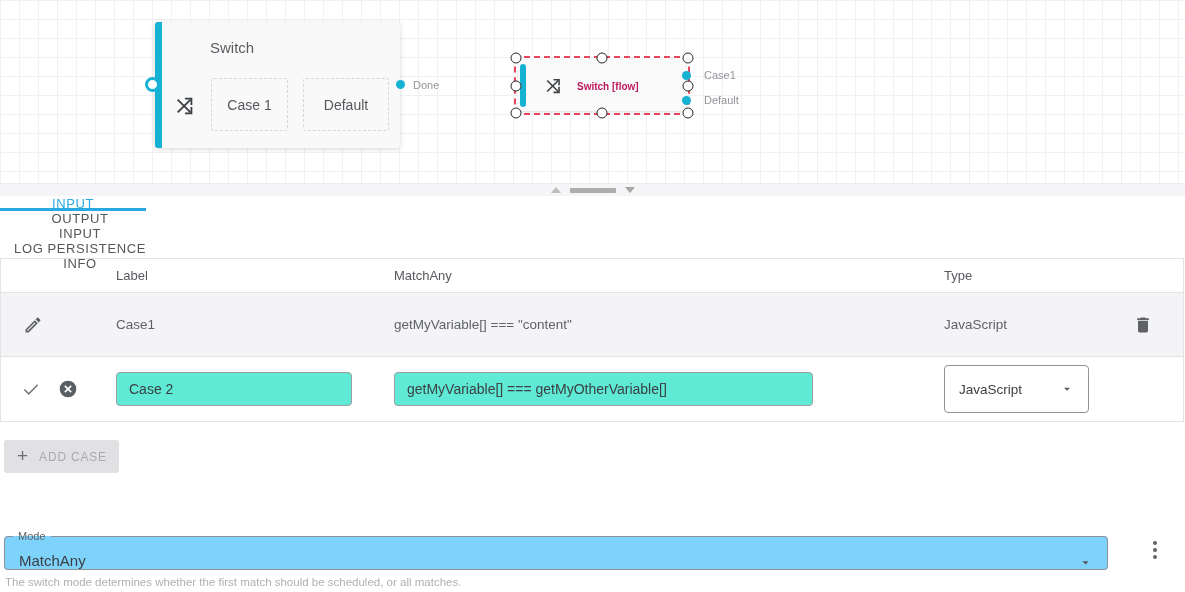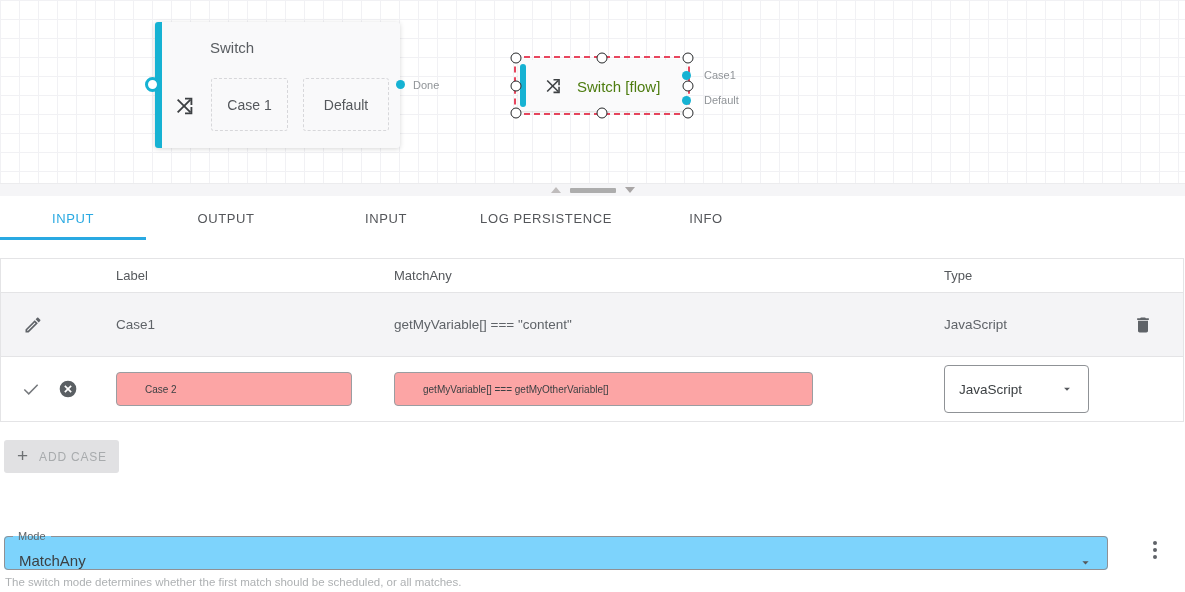--- a/index.html
+++ b/index.html
@@ -34,36 +34,36 @@
   .selection { position:absolute; left:514px; top:56px; width:176px; height:59px;
     border:2px dashed #e8465e; }
   .handle { position:absolute; width:11px; height:11px; border-radius:50%; background:#fff;
     border:1.5px solid #26282a; transform:translate(-50%,-50%); z-index:3; }
   .h-tl{left:0;top:0} .h-tm{left:50%;top:0} .h-tr{left:100%;top:0}
   .h-ml{left:0;top:50%} .h-mr{left:100%;top:50%}
   .h-bl{left:0;top:100%} .h-bm{left:50%;top:100%} .h-br{left:100%;top:100%}
   .sel-card { position:absolute; inset:2px; background:#fafafb; border-radius:3px; box-shadow:0 1px 3px rgba(0,0,0,.14); }
   .sel-card .accent-bar { left:2px; top:4px; bottom:4px; width:6px; border-radius:3px; }
   .sel-card .shuffle { position:absolute; left:26px; top:50%; transform:translateY(-50%); }
-  .sel-title { position:absolute; left:59px; top:50%; transform:translateY(-50%); font-size:15px; color:#4d7c0f; white-space:nowrap; }
+  .sel-title { position:absolute; left:59px; top:50%; transform:translateY(-50%); font-size:10px; color:#be185d; white-space:nowrap;font-weight:bold; }
   .selection .o1 { left:166px; top:13px; }
   .selection .o2 { left:166px; top:38px; }
   .sel-label { position:absolute; left:188px; font-size:11px; color:#909498; white-space:nowrap; }
   .sl1 { top:11px; } .sl2 { top:36px; }
 
   
   .splitter { height:13px; background:#f5f5f7; border-top:1px solid #ececee;
     display:flex; align-items:center; justify-content:center; gap:9px; cursor:row-resize; }
   .tri { width:0; height:0; border-left:5px solid transparent; border-right:5px solid transparent; }
   .tri.up { border-bottom:6px solid #bfbcbc; }
   .tri.down { border-top:6px solid #a9a6a6; }
   .grip { width:46px; height:5px; background:#adadad; border-radius:1px; }
 
   
-  .tabbar { height:44px; display:flex; background:#fff; }
+  .tabbar { height:44px; display:flex; background:#fff;flex-direction:column; }
   .tab { width:160px; display:flex; align-items:center; justify-content:center;
     font-size:13px; letter-spacing:.6px; color:#54565a; position:relative; cursor:pointer; white-space:nowrap; }
   .tab:first-child { width:146px; }
   .tab.active { color:#29a9e2; }
   .tab.active::after { content:""; position:absolute; left:0; right:0; bottom:0; height:3px; background:#29a9e2; }
   .tab-gap { height:18px; }
 
   
   .cases-table { width:1184px; border:1px solid #e4e4e6; }
   .thead, .trow { display:flex; align-items:center; }
@@ -74,22 +74,22 @@
   .c2 { width:278px; padding-left:10px; }
   .c3 { width:547px; padding-left:10px; }
   .c4 { width:180px; padding-left:13px; }
   .c5 { flex:1; display:flex; align-items:center; }
   .cell { color:#5f6368; }
   .icon-btn { cursor:pointer; display:inline-flex; }
   .pencil { margin-left:22px; }
   .trash { margin-left:22px; }
   .check { margin-left:20px; }
   .cancel { margin-left:17px; }
-  .text-input { height:34px; border:1px solid #9a9da1; border-radius:4px; font-size:10px;
-    color:#3c4043; padding:0 28px; font-family:"Liberation Sans", sans-serif; background:#fca5a5; outline:none; }
+  .text-input { height:34px; border:1px solid #9a9da1; border-radius:4px; font-size:14px;
+    color:#3c4043; padding:0 12px; font-family:"Liberation Sans", sans-serif; background:#5eead4; outline:none; }
   .in-label { width:236px; }
   .in-cond { width:419px; }
   .type-select { width:145px; height:48px; border:1px solid #8f9296; border-radius:4px; background:#fff;
     display:flex; align-items:center; padding:0 14px; font-size:13.5px; color:#3c4043; cursor:pointer; }
   .type-select .caret { margin-left:auto; }
 
   
   .add-case { margin:18px 0 0 4px; width:115px; height:33px; background:#e1e1e3; border:none; border-radius:3px;
     display:flex; align-items:center; gap:11px; padding-left:13px; cursor:pointer;
     font-family:"Liberation Sans", sans-serif; }

